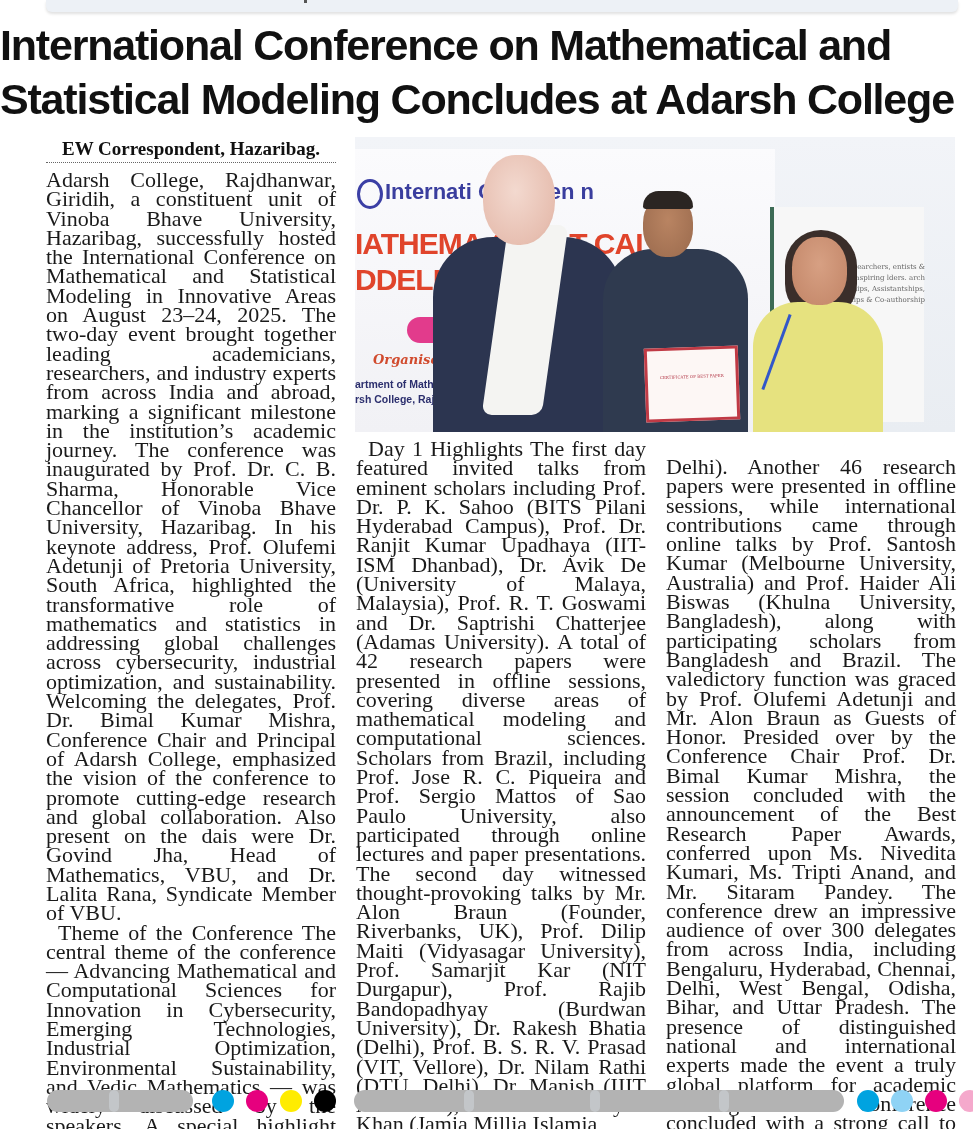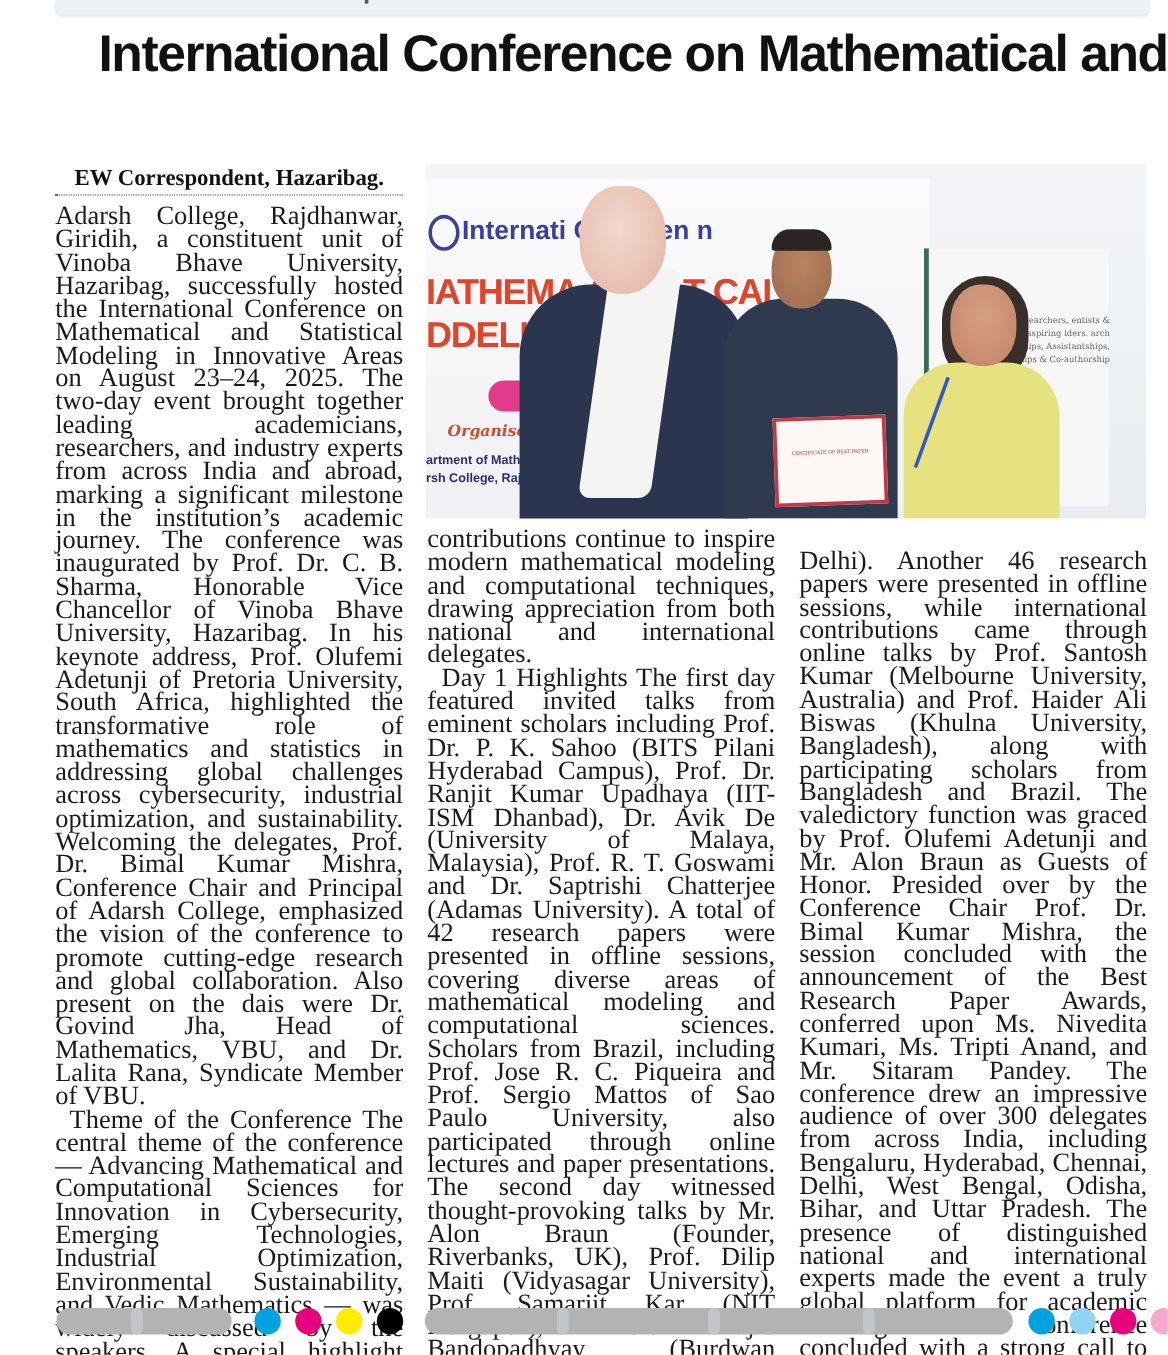--- a/index.html
+++ b/index.html
@@ -4,21 +4,21 @@
 <style>
   html, body { margin: 0; padding: 0; background: #ffffff; }
   body { width: 973px; height: 1129px; position: relative; overflow: hidden;
          font-family: "DejaVu Serif", "Liberation Serif", serif; color: #1a1a1a; }
 
   .top-strip { position: absolute; left: 46px; top: 0; width: 912px; height: 12px;
                background: #edf1f6; border-radius: 0 0 6px 6px;
                box-shadow: 0 2px 3px rgba(0,0,0,0.12); }
   .top-strip .tick { position: absolute; left: 258px; top: 0; width: 3px; height: 3px; background: #555; }
 
-  .headline { position: absolute; left: 0; top: 18px; width: 973px; text-align: right;
+  .headline { position: absolute; left: 0; top: 18px; width: 973px; text-align: left;
               font-family: "Liberation Sans", "DejaVu Sans", sans-serif; font-weight: bold;
               font-size: 43px; line-height: 54px; letter-spacing: -1.2px; color: #111; margin: 0; }
 
   .byline { position: absolute; left: 46px; top: 138px; width: 290px; text-align: center;
             font-family: "Liberation Serif", "DejaVu Serif", serif; font-weight: bold;
             font-size: 19px; line-height: 22px; color: #111;
             border-bottom: 1px dotted #666; padding-bottom: 2px; }
 
   .col { position: absolute; font-family: "Liberation Serif", "DejaVu Serif", serif;
          font-size: 22px; line-height: 19.3px; text-align: justify; color: #1a1a1a; }
@@ -76,20 +76,21 @@
 </style>
 </head>
 <body>
 
 <div class="top-strip">
   <div class="tick"></div>
 </div>
 
 <h1 class="headline">
   <span>International Conference on Mathematical and</span><br>
+  <span>Statistical Modeling Concludes at Adarsh College</span>
 </h1>
 
 <div class="byline">EW Correspondent, Hazaribag.</div>
 
 <div class="col col1">
   <p>Adarsh College, Rajdhanwar, Giridih, a constituent unit of Vinoba Bhave University, Hazaribag, successfully hosted the International Conference on Mathematical and Statistical Modeling in Innovative Areas on August 23–24, 2025. The two-day event brought together leading academicians, researchers, and industry experts from across India and abroad, marking a significant milestone in the institution’s academic journey. The conference was inaugurated by Prof. Dr. C. B. Sharma, Honorable Vice Chancellor of Vinoba Bhave University, Hazaribag. In his keynote address, Prof. Olufemi Adetunji of Pretoria University, South Africa, highlighted the transformative role of mathematics and statistics in addressing global challenges across cybersecurity, industrial optimization, and sustainability. Welcoming the delegates, Prof. Dr. Bimal Kumar Mishra, Conference Chair and Principal of Adarsh College, emphasized the vision of the conference to promote cutting-edge research and global collaboration. Also present on the dais were Dr. Govind Jha, Head of Mathematics, VBU, and Dr. Lalita Rana, Syndicate Member of VBU.</p>
   <p class="indent">Theme of the Conference The central theme of the conference — Advancing Mathematical and Computational Sciences for Innovation in Cybersecurity, Emerging Technologies, Industrial Optimization, Environmental Sustainability, and Vedic Mathematics — was widely discussed by the speakers. A special highlight was the B. N. Mishra Memorial Session on Vedic Mathematics, delivered by Dr. Rakesh Bhatia (Delhi), who traced the historical and cultural significance of Vedic methods in solving complex mathematical problems. His talk showcased how ancient Indian</p>
 </div>
 
 <div class="photo">
@@ -120,21 +121,20 @@
   <div class="p3-kurta"></div>
   <div class="p3-head"></div>
   <div class="lanyard"></div>
 
   <div class="cert">
     <div class="cert-title">CERTIFICATE OF BEST PAPER</div>
   </div>
 </div>
 
 <div class="col col2">
-  <p>contributions continue to inspire modern mathematical modeling and computational techniques, drawing appreciation from both national and international delegates.</p>
   <p class="indent">Day 1 Highlights The first day featured invited talks from eminent scholars including Prof. Dr. P. K. Sahoo (BITS Pilani Hyderabad Campus), Prof. Dr. Ranjit Kumar Upadhaya (IIT-ISM Dhanbad), Dr. Avik De (University of Malaya, Malaysia), Prof. R. T. Goswami and Dr. Saptrishi Chatterjee (Adamas University). A total of 42 research papers were presented in offline sessions, covering diverse areas of mathematical modeling and computational sciences. Scholars from Brazil, including Prof. Jose R. C. Piqueira and Prof. Sergio Mattos of Sao Paulo University, also participated through online lectures and paper presentations. The second day witnessed thought-provoking talks by Mr. Alon Braun (Founder, Riverbanks, UK), Prof. Dilip Maiti (Vidyasagar University), Prof. Samarjit Kar (NIT Durgapur), Prof. Rajib Bandopadhyay (Burdwan University), Dr. Rakesh Bhatia (Delhi), Prof. B. S. R. V. Prasad (VIT, Vellore), Dr. Nilam Rathi (DTU, Delhi), Dr. Manish (IIIT Allahabad), and Prof. Ayub Khan (Jamia Millia Islamia,</p>
 </div>
 
 <div class="col col3">
   <p>Delhi). Another 46 research papers were presented in offline sessions, while international contributions came through online talks by Prof. Santosh Kumar (Melbourne University, Australia) and Prof. Haider Ali Biswas (Khulna University, Bangladesh), along with participating scholars from Bangladesh and Brazil. The valedictory function was graced by Prof. Olufemi Adetunji and Mr. Alon Braun as Guests of Honor. Presided over by the Conference Chair Prof. Dr. Bimal Kumar Mishra, the session concluded with the announcement of the Best Research Paper Awards, conferred upon Ms. Nivedita Kumari, Ms. Tripti Anand, and Mr. Sitaram Pandey. The conference drew an impressive audience of over 300 delegates from across India, including Bengaluru, Hyderabad, Chennai, Delhi, West Bengal, Odisha, Bihar, and Uttar Pradesh. The presence of distinguished national and international experts made the event a truly global platform for academic exchange. The conference concluded with a strong call to continue fostering collaborations between academia and industry while promoting mathematical and statistical modeling as essential tools for innovation and societal development.</p>
 </div>
 
 <div class="footer-bar">
   <div class="pill-bar" style="left:47px; width:146px;">
     <div class="seg" style="left:62px;"></div>

